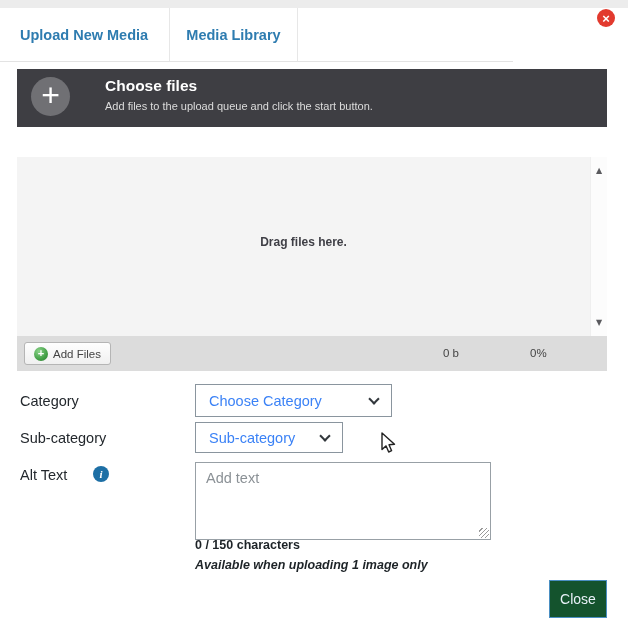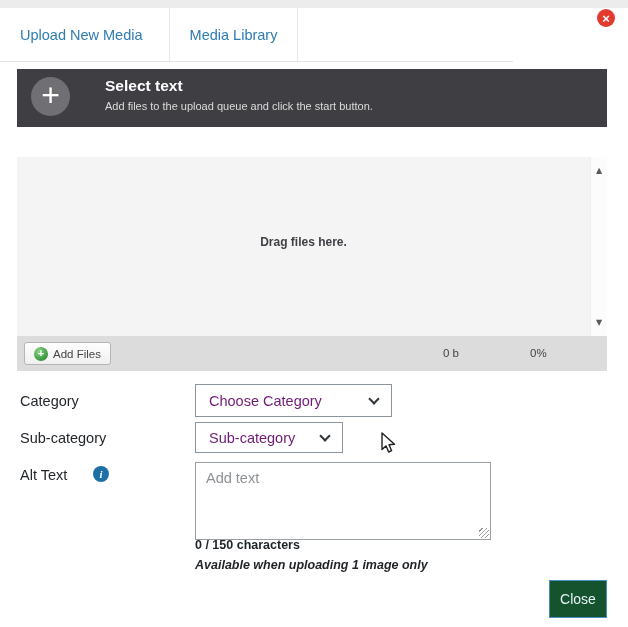--- a/index.html
+++ b/index.html
@@ -8,21 +8,21 @@
     width:628px; height:627px; position:relative; overflow:hidden;
     font-family:"Liberation Sans","DejaVu Sans",sans-serif;
     -webkit-font-smoothing:antialiased;
   }
   .screen { position:absolute; inset:0; background:#fff; }
 
   
   .top-strip { position:absolute; left:0; top:0; width:628px; height:8px; background:#ececec; }
 
   
-  .tabbar { position:absolute; left:0; top:8px; width:513px; height:54px; background:#fff; border-bottom:1px solid #e3e3e3; }
+  .tabbar { position:absolute; left:0; top:8px; width:513px; height:54px; background:#fff; border-bottom:1px solid #e3e3e3;font-weight:bold; }
   .tab { position:absolute; top:0; height:100%; display:flex; align-items:center; cursor:pointer; color:#2e7cb0; font-size:14.5px; }
   .tab-upload { left:0; width:170px; padding-left:20px; border-right:1px solid #e7e7e7; }
   .tab-library { left:170px; width:128px; justify-content:center; border-right:1px solid #e7e7e7; }
 
   
   .dialog-close { position:absolute; left:597px; top:9px; width:18px; height:18px; border:none; border-radius:50%;
     background:#e23a2e; color:#fff; font-size:13px; font-weight:bold; line-height:17px; text-align:center; cursor:pointer; padding:0;
     font-family:"Liberation Sans","DejaVu Sans",sans-serif; }
 
   
@@ -65,21 +65,21 @@
 
   
   .field-label { position:absolute; left:20px; font-size:14.5px; color:#23282d; }
   .lbl-category { top:393px; }
   .lbl-subcategory { top:430px; }
   .lbl-alttext { top:467px; }
   .info-icon { position:absolute; left:93px; top:466px; width:16px; height:16px; border-radius:50%; background:#1d6fa5;
     color:#fff; font-size:11px; font-weight:bold; font-style:italic; text-align:center; line-height:16px; cursor:pointer;
     font-family:"Liberation Serif","DejaVu Serif",serif; }
 
-  .select { position:absolute; background:#fff; border:1px solid #8a959e; color:#701a75; font-size:14.5px; cursor:pointer;padding-left:17px; }
+  .select { position:absolute; background:#fff; border:1px solid #8a959e; color:#3b82f6; font-size:14.5px; cursor:pointer;padding-left:17px; }
   .select .sel-text { position:absolute; left:13px; top:50%; transform:translateY(-50%); white-space:nowrap; }
   .chev { position:absolute; right:13px; top:50%; width:8px; height:8px; margin-top:-6px;
     border-right:2px solid #32373c; border-bottom:2px solid #32373c; transform:rotate(45deg); }
   .sel-category { left:195px; top:384px; width:197px; height:33px; }
   .sel-subcategory { left:195px; top:422px; width:148px; height:31px; }
 
   .textarea-wrap { position:absolute; left:195px; top:462px; width:296px; height:78px; }
   .textarea-wrap textarea { width:100%; height:100%; border:1px solid #98a0a6; resize:none; padding:7px 10px;
     font-family:"Liberation Sans","DejaVu Sans",sans-serif; font-size:14.5px; color:#1d2327; background:#fff; }
   .textarea-wrap textarea::placeholder { color:#8b9196; opacity:1; }
@@ -109,21 +109,21 @@
       <span>Media Library</span>
     </div>
   </div>
 
   <button class="dialog-close">×</button>
 
   <div class="uploader">
 
     <div class="up-header">
       <div class="plus-circle">+</div>
-      <div class="up-title">Select text</div>
+      <div class="up-title">Choose files</div>
       <div class="up-sub">Add files to the upload queue and click the start button.</div>
     </div>
 
 
     <div class="droparea">
       <span class="drop-text">Drag files here.</span>
       <div class="vscroll">
         <span class="arr up">▲</span>
         <span class="arr down">▼</span>
       </div>

